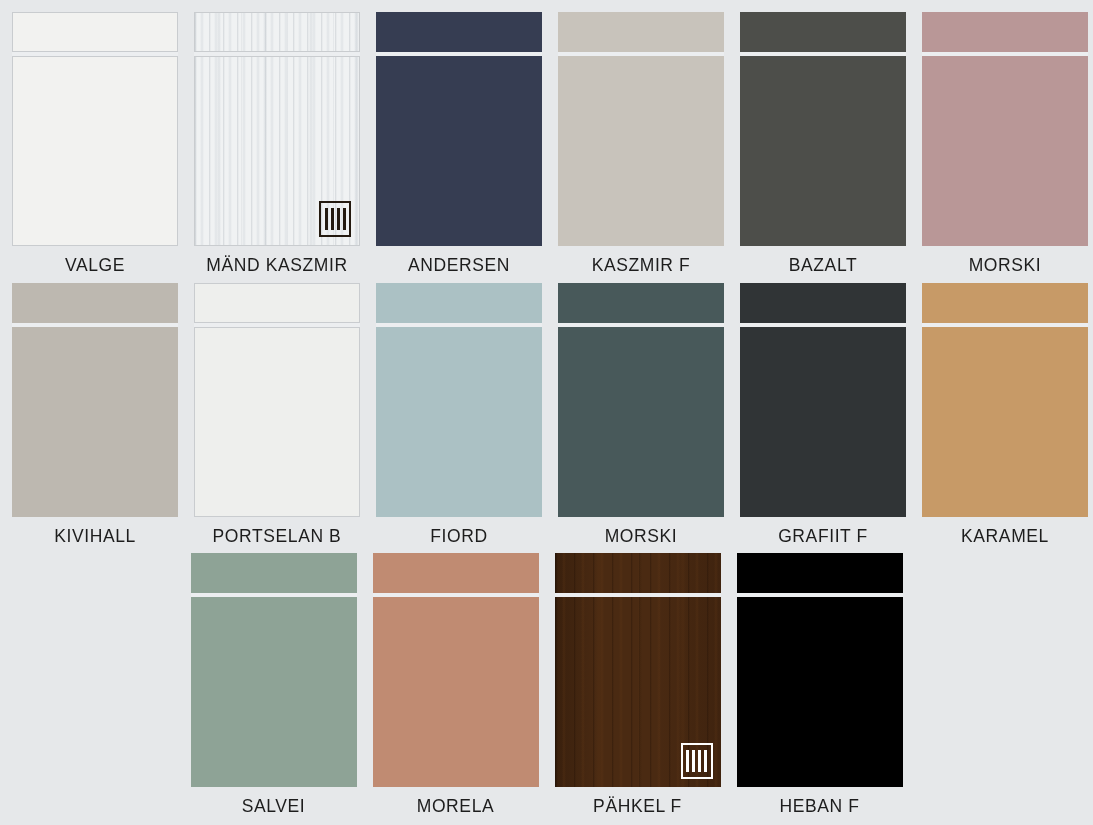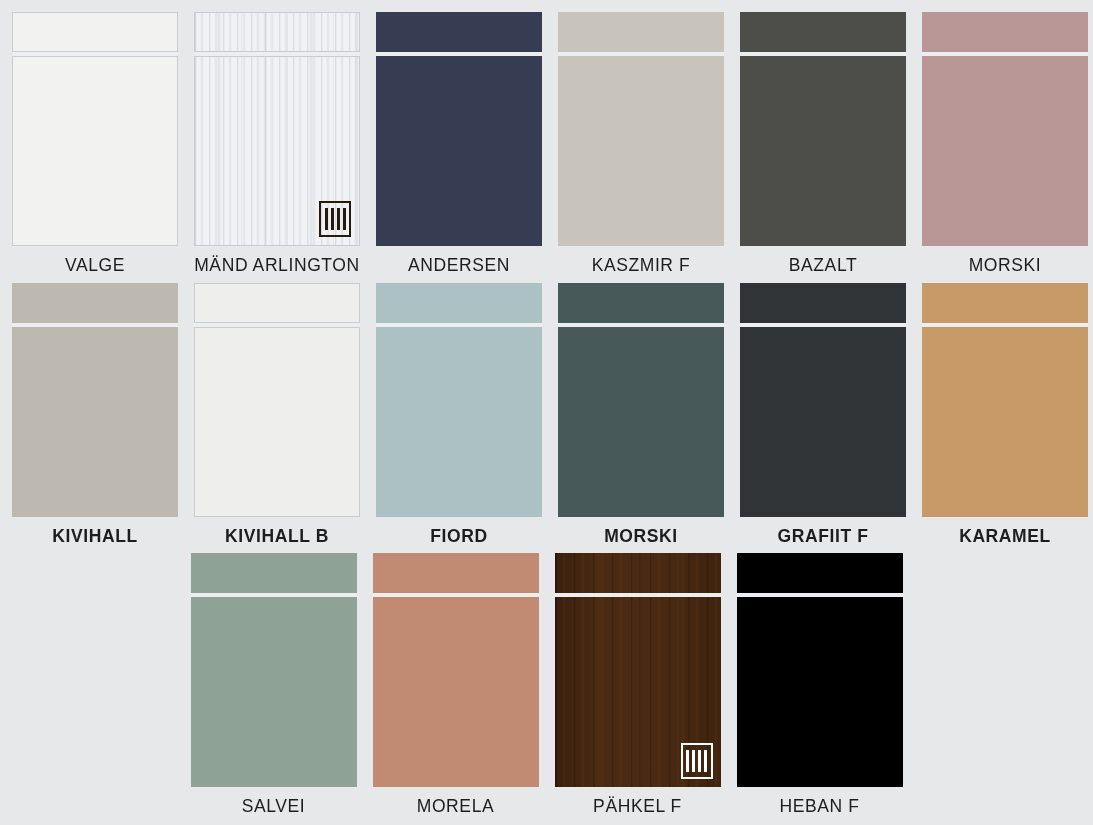--- a/index.html
+++ b/index.html
@@ -21,21 +21,21 @@
     height: 825px;
   }
 
   .swatch-row {
     display: flex;
     width: 1093px;
     box-sizing: border-box;
   }
 
   .swatch-row.row-1 { padding: 12px 4px 0 4px; }
-  .swatch-row.row-2 { padding: 8px 4px 0 4px; font-weight: bold; }
+  .swatch-row.row-2 { padding: 8px 4px 0 4px; }
   .swatch-row.row-3 { padding: 8px 4px 0 4px; justify-content: center; }
 
   .swatch-cell {
     flex: 0 0 auto;
     width: 182px;
     display: flex;
     flex-direction: column;
     align-items: center;
   }
 
@@ -206,21 +206,21 @@
           <div class="door-panel" style="background: rgb(240, 242, 243);">
             <div class="grain-pine"></div>
             <div class="grain-badge dark-badge">
               <span class="bar"></span>
               <span class="bar"></span>
               <span class="bar"></span>
               <span class="bar"></span>
             </div>
           </div>
         </div>
-        <div class="swatch-label">MÄND ARLINGTON</div>
+        <div class="swatch-label">MÄND KASZMIR</div>
       </div>
       <div class="swatch-cell">
         <div class="door">
           <div class="door-drawer" style="background: rgb(54, 61, 82);"></div>
           <div class="door-gap"></div>
           <div class="door-panel" style="background: rgb(54, 61, 82);"></div>
         </div>
         <div class="swatch-label">ANDERSEN</div>
       </div>
       <div class="swatch-cell">
@@ -256,21 +256,21 @@
           <div class="door-panel" style="background: rgb(189, 184, 176);"></div>
         </div>
         <div class="swatch-label">KIVIHALL</div>
       </div>
       <div class="swatch-cell">
         <div class="door bordered">
           <div class="door-drawer" style="background: rgb(238, 239, 237);"></div>
           <div class="door-gap"></div>
           <div class="door-panel" style="background: rgb(238, 239, 237);"></div>
         </div>
-        <div class="swatch-label">KIVIHALL B</div>
+        <div class="swatch-label">PORTSELAN B</div>
       </div>
       <div class="swatch-cell">
         <div class="door">
           <div class="door-drawer" style="background: rgb(171, 193, 196);"></div>
           <div class="door-gap"></div>
           <div class="door-panel" style="background: rgb(171, 193, 196);"></div>
         </div>
         <div class="swatch-label">FIORD</div>
       </div>
       <div class="swatch-cell">

